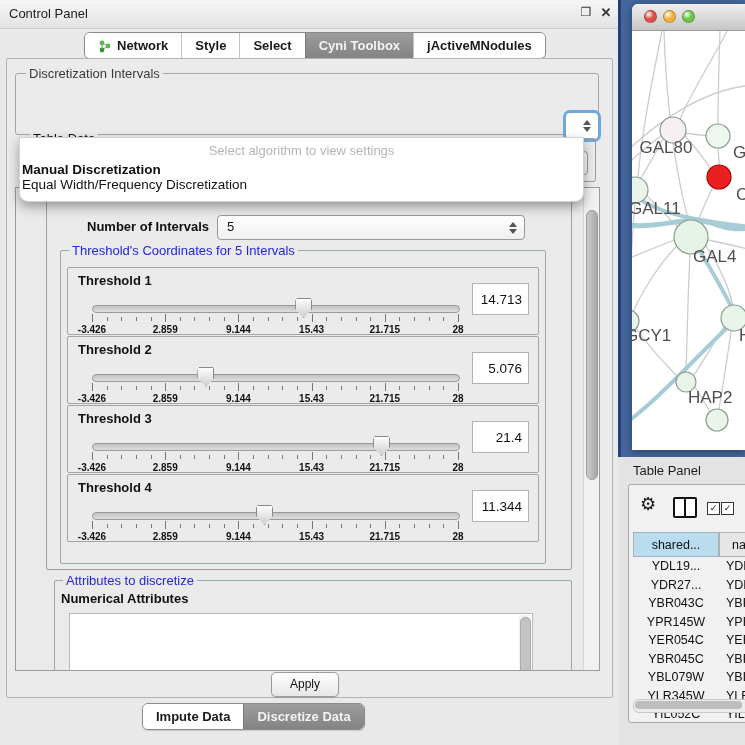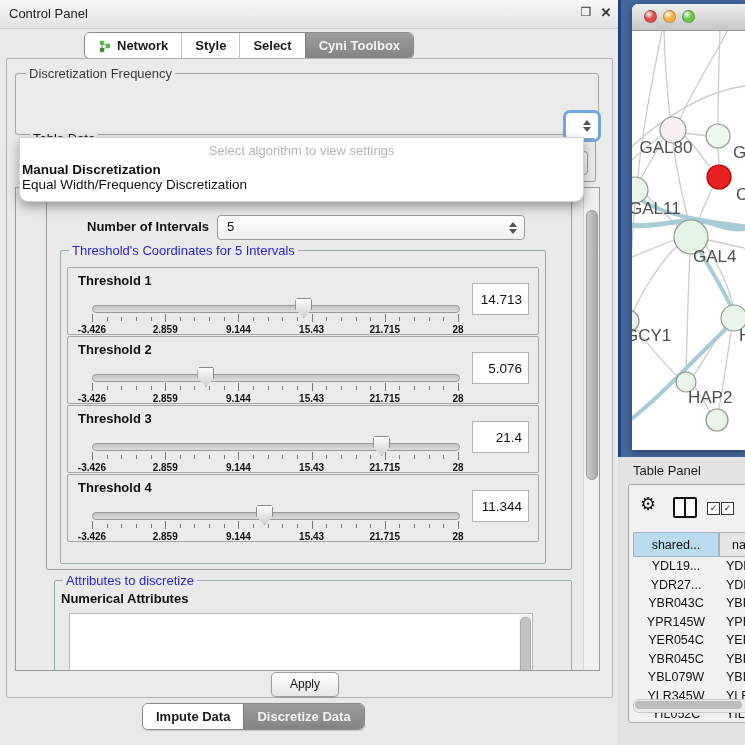--- a/index.html
+++ b/index.html
@@ -118,26 +118,29 @@
       </div>
       <div class="seg">
         <span>Style</span>
       </div>
       <div class="seg">
         <span>Select</span>
       </div>
       <div class="seg active">
         <span>Cyni Toolbox</span>
       </div>
+      <div class="seg">
+        <span>jActiveMNodules</span>
+      </div>
     </div>
 
   <div class="content">
 
     <div class="disc-group">
-      <span class="disc-label">Discretization Frequency</span>
+      <span class="disc-label">Discretization Intervals</span>
       <div class="combo-remnant">
         <span class="stepper">
             <span class="tri-up"></span>
             <span class="tri-down"></span>
           </span>
       </div>
     </div>
 
     <div class="tdata-group">
       <span class="group-label lbl-black">Table Data</span>

